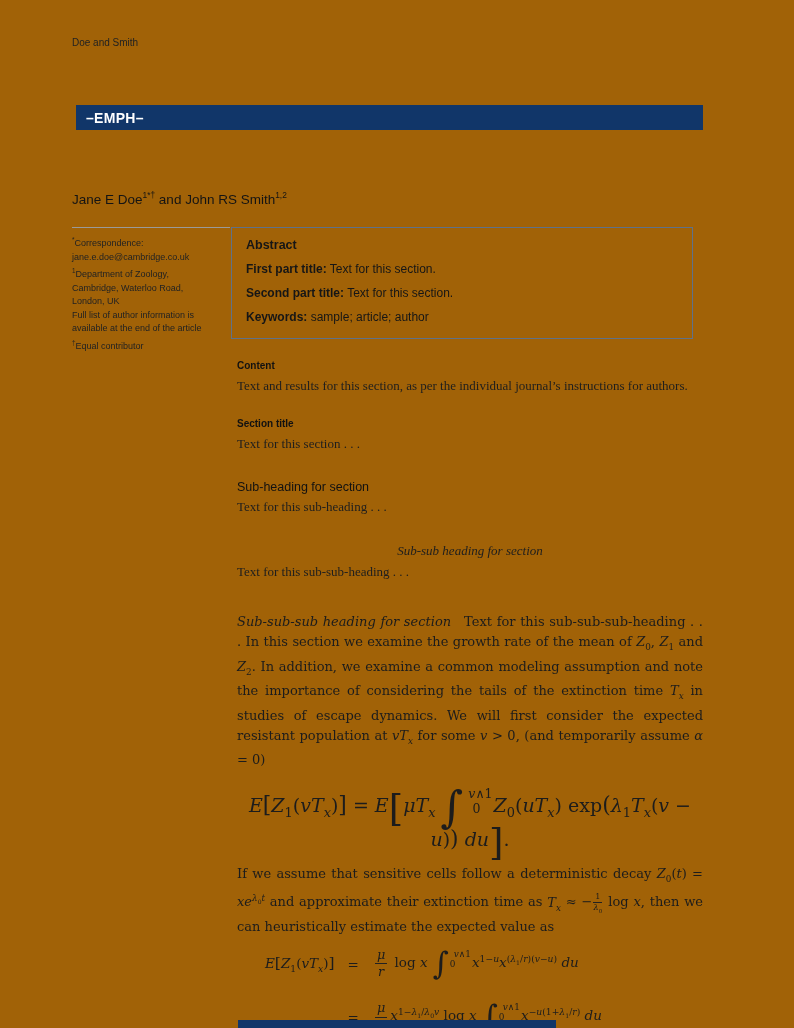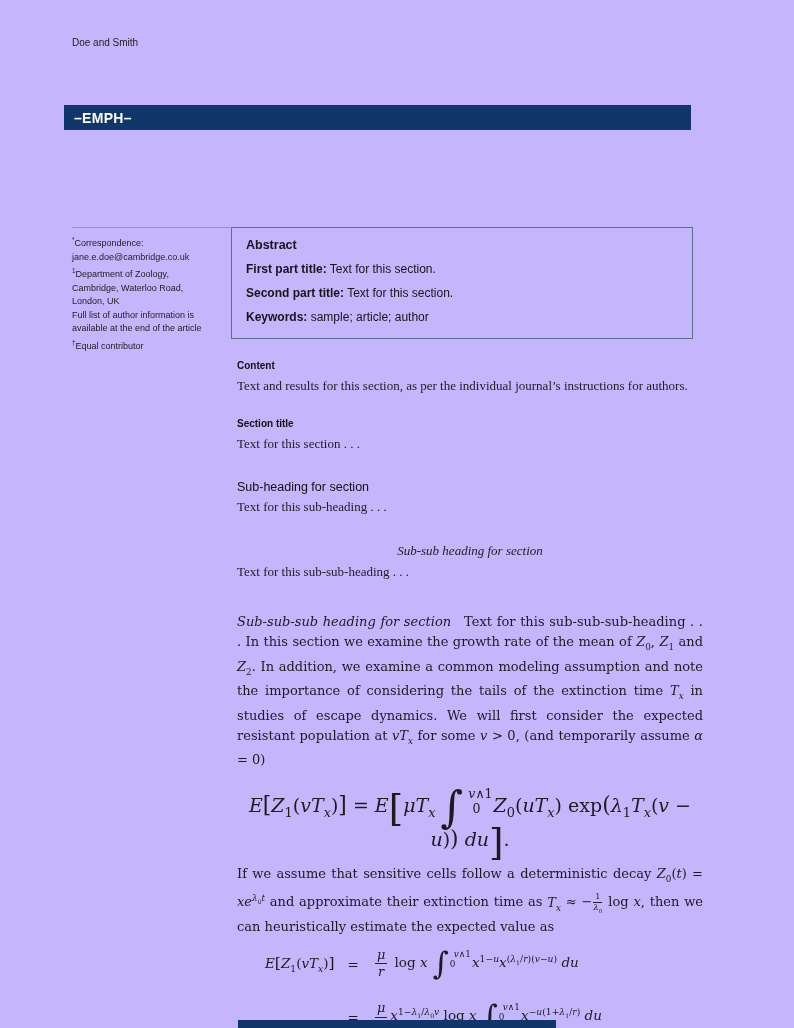--- a/index.html
+++ b/index.html
@@ -1,24 +1,24 @@
 <!DOCTYPE html>
 <html lang="en"><head>
 <meta charset="utf-8">
 <style>
   html,body{margin:0;padding:0;background:#e8e8e8;}
   .page{
-    position:relative;width:794px;height:1028px;background:#c4b5fd;
+    position:relative;width:794px;height:1028px;background:#a16207;
     margin:0 auto;overflow:hidden;
     font-family:"Liberation Serif",serif;color:#1e1e1e;
   }
   
   .running-head{position:absolute;top:37px;left:72px;font-family:"Liberation Sans",sans-serif;font-size:10px;color:#222;}
   
-  .banner{position:absolute;top:105px;left:64px;width:627px;height:25px;background:#113669;display:flex;align-items:center;}
+  .banner{position:absolute;top:105px;left:76px;width:627px;height:25px;background:#113669;display:flex;align-items:center;}
   .banner span{color:#ffffff;font-family:"Liberation Sans",sans-serif;font-weight:bold;font-size:14px;padding-left:10px;letter-spacing:.3px;}
   
   .title{position:absolute;top:141px;left:71px;margin:0;font-family:"Liberation Sans",sans-serif;font-weight:normal;font-size:28px;color:#141414;}
   .authors{position:absolute;top:190px;left:72px;font-family:"Liberation Sans",sans-serif;font-size:13.5px;color:#141414;}
   .authors sup{font-size:62%;}
   
   .sidebar{position:absolute;top:227px;left:72px;width:158px;border-top:1px solid #9a9a9a;padding-top:5px;
     font-family:"Liberation Sans",sans-serif;font-size:9px;line-height:13.5px;color:#222;}
   .sidebar div{white-space:nowrap;}
   .sidebar sup{font-size:70%;}
@@ -65,20 +65,21 @@
 
 <div class="page">
 
   <div class="running-head">Doe and Smith</div>
 
   <div class="banner">
     <span>–EMPH–</span>
   </div>
 
 
+  <div class="authors">Jane E Doe<sup>1*†</sup> and John RS Smith<sup>1,2</sup></div>
 
   <div class="sidebar">
     <div><sup>*</sup>Correspondence:</div>
     <div>jane.e.doe@cambridge.co.uk</div>
     <div><sup>1</sup>Department of Zoology,</div>
     <div>Cambridge, Waterloo Road,</div>
     <div>London, UK</div>
     <div>Full list of author information is</div>
     <div>available at the end of the article</div>
     <div><sup>†</sup>Equal contributor</div>

